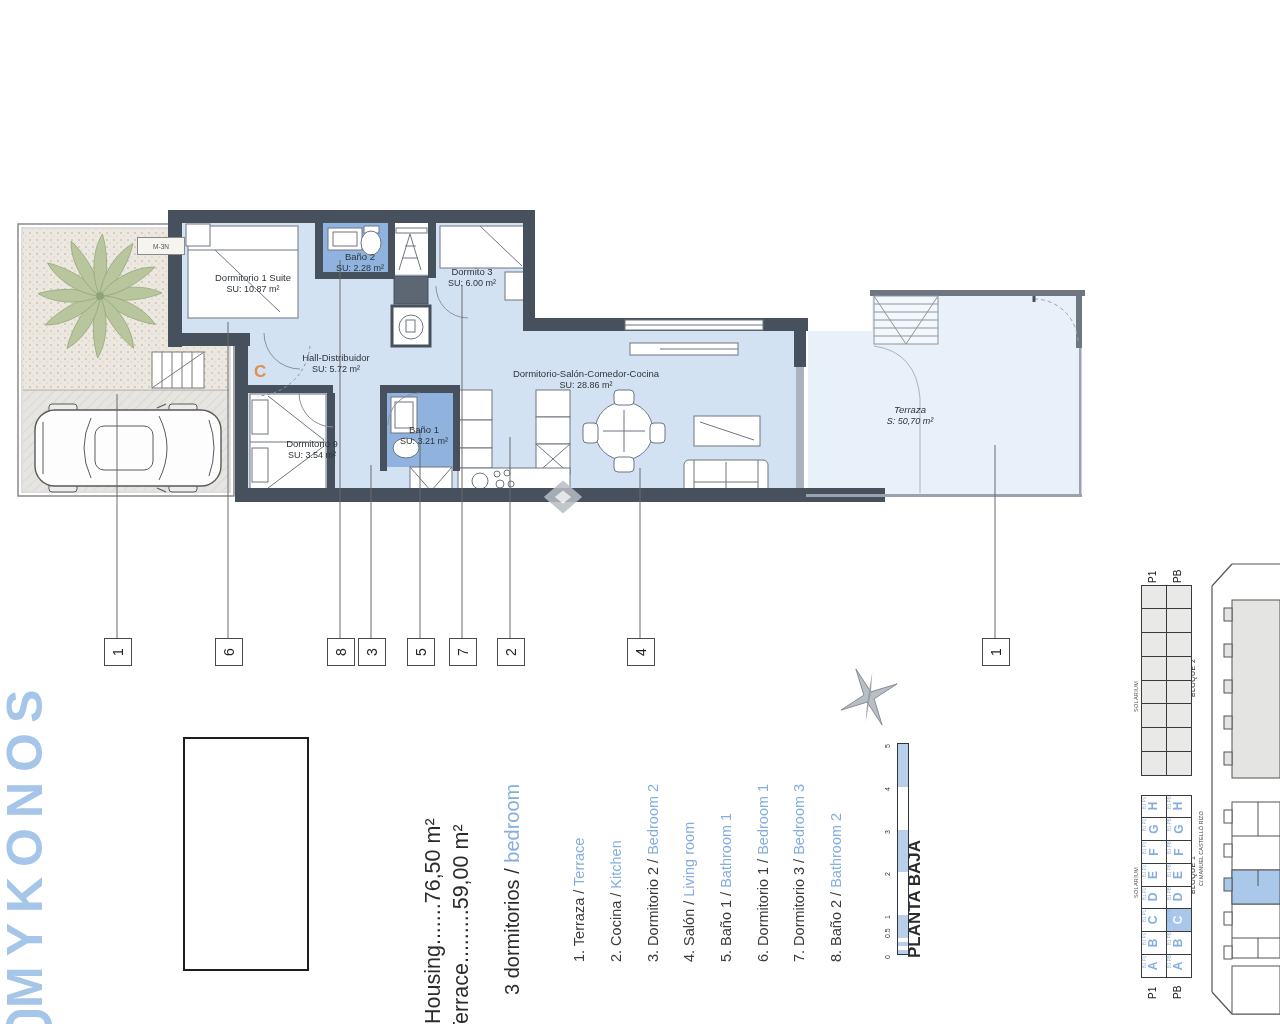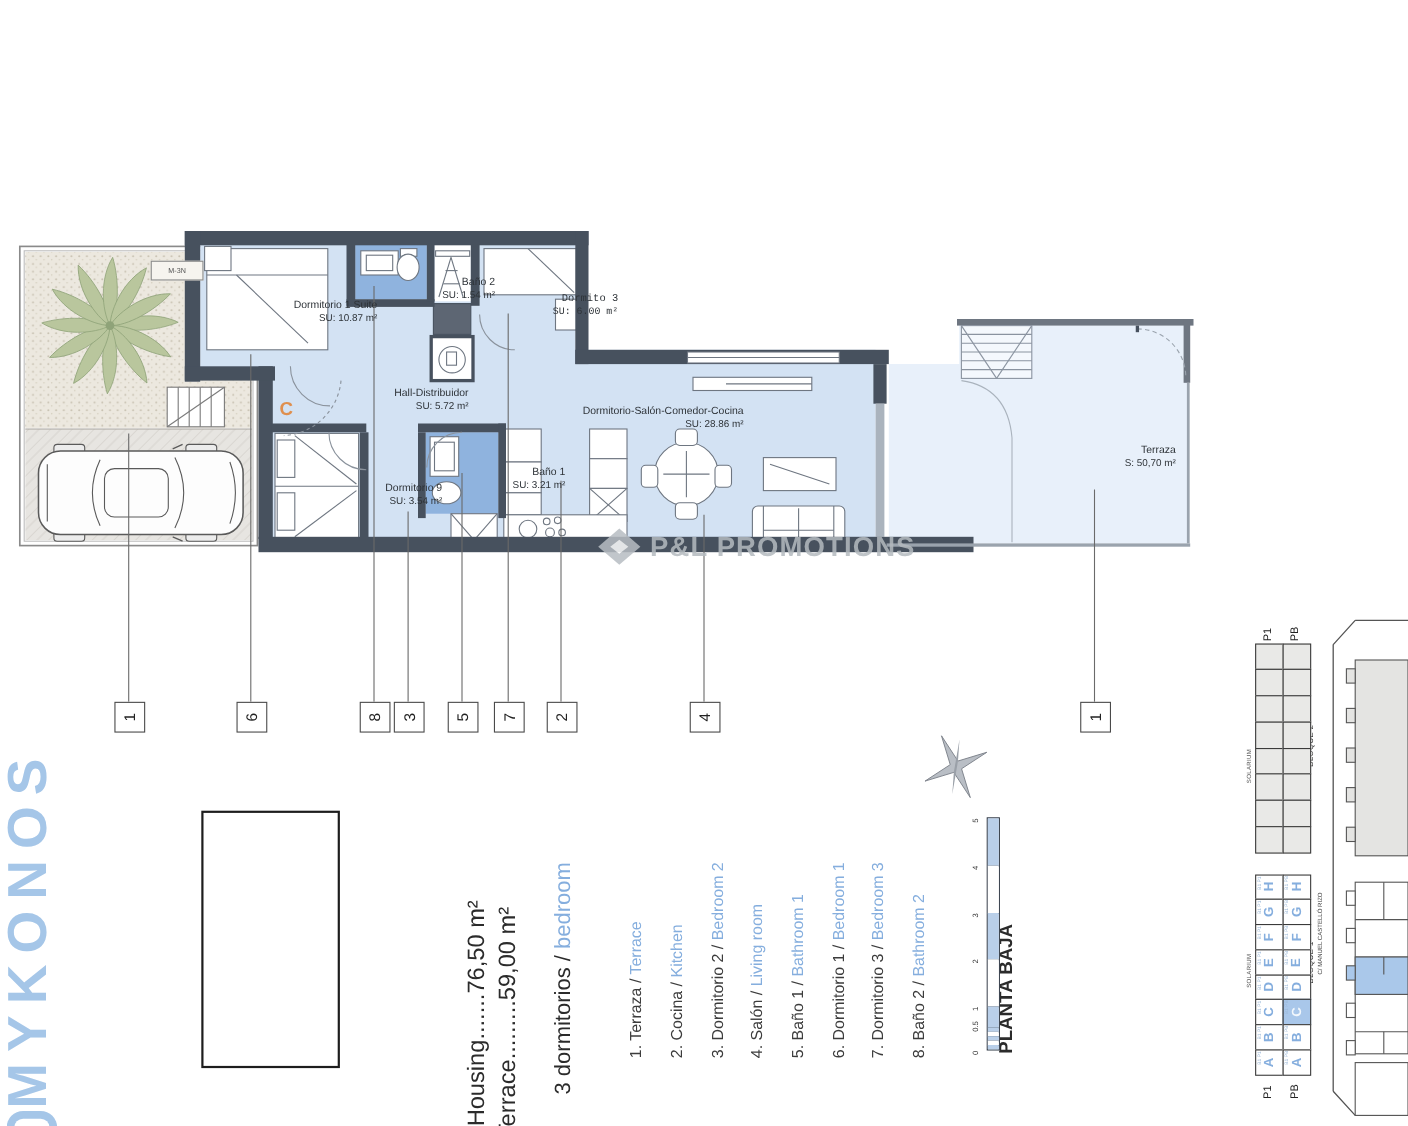--- a/index.html
+++ b/index.html
@@ -1,21 +1,21 @@
 <!DOCTYPE html>
 <html><head>
 <meta charset="utf-8">
 <style>
   html,body{margin:0;padding:0;background:#fff;font-family:"Liberation Sans",sans-serif;}
   #canvas{position:relative;width:1280px;height:1024px;background:#fff;overflow:hidden;}
   .abs{position:absolute;}
   .rot{position:absolute;transform:rotate(-90deg);transform-origin:0 0;white-space:nowrap;}
   svg{display:block;}
   
-  .rlabel{position:absolute;width:180px;margin-left:-90px;text-align:right;color:#2e3338;line-height:1.3;z-index:5;}
+  .rlabel{position:absolute;width:180px;margin-left:-90px;text-align:center;color:#2e3338;line-height:1.3;z-index:5;}
   .rlabel .rn{font-size:9.5px;}
   .rlabel .ra{font-size:9px;}
   .callout{position:absolute;top:638px;width:26px;height:26px;border:1.5px solid #4a4a4a;background:#fff;
            display:flex;align-items:center;justify-content:center;z-index:6;}
   .callout span{transform:rotate(-90deg);font-size:14px;color:#222;}
   
   .mykonos{font-size:50px;font-weight:bold;letter-spacing:10px;color:#a5c6e8;}
   .logo-cut{position:absolute;left:6px;top:1010px;width:32px;height:18px;border:7px solid #a5c6e8;
             border-bottom:none;border-radius:15px 15px 0 0;z-index:3;}
   
@@ -266,58 +266,57 @@
       <line x1="995" y1="445" x2="995" y2="638"></line>
     </g>
   </svg>
 
   <div class="rlabel" style="left:253px;top:272px;">
     <div class="rn">Dormitorio 1 Suite</div>
       <div class="ra">SU: 10.87 m²</div>
     </div>
   <div class="rlabel" style="left:360px;top:251px;">
     <div class="rn">Baño 2</div>
-      <div class="ra">SU: 1.54 m²</div>
-    </div>
-  <div class="rlabel" style="left:472px;top:266px;font-family:Liberation Mono, monospace;">
+      <div class="ra">SU: 2.28 m²</div>
+    </div>
+  <div class="rlabel" style="left:472px;top:266px;">
     <div class="rn">Dormito 3</div>
       <div class="ra">SU: 6.00 m²</div>
     </div>
   <div class="rlabel" style="left:336px;top:352px;">
     <div class="rn">Hall-Distribuidor</div>
       <div class="ra">SU: 5.72 m²</div>
     </div>
   <div class="rlabel" style="left:312px;top:438px;">
     <div class="rn">Dormitorio 9</div>
       <div class="ra">SU: 3.54 m²</div>
     </div>
   <div class="rlabel" style="left:424px;top:424px;">
     <div class="rn">Baño 1</div>
       <div class="ra">SU: 3.21 m²</div>
     </div>
   <div class="rlabel" style="left:586px;top:368px;">
     <div class="rn">Dormitorio-Salón-Comedor-Cocina</div>
       <div class="ra">SU: 28.86 m²</div>
     </div>
-  <div class="rlabel" style="left:979px;top:404px;">
+  <div class="rlabel" style="left:910px;top:404px;font-style:italic;">
     <div class="rn">Terraza</div>
       <div class="ra">S: 50,70 m²</div>
     </div>
 
   <div class="chip">
       <span>M-3N</span>
     </div>
   <div class="doorC">C</div>
 
   <div class="wm">
     <svg width="42" height="38" viewBox="0 0 46 40">
       <path d="M23,2 L44,20 23,38 2,20 Z" fill="#b7bdc2"></path>
       <path d="M23,13 L32,20 23,27 14,20 Z" fill="#ffffff"></path>
     </svg>
-    <span class="wmt">P&amp;L PROMOTIONS</span>
   </div>
 
   <div class="callout" style="left:104px;">
       <span>1</span>
     </div>
   <div class="callout" style="left:215px;">
       <span>6</span>
     </div>
   <div class="callout" style="left:327px;">
       <span>8</span>

